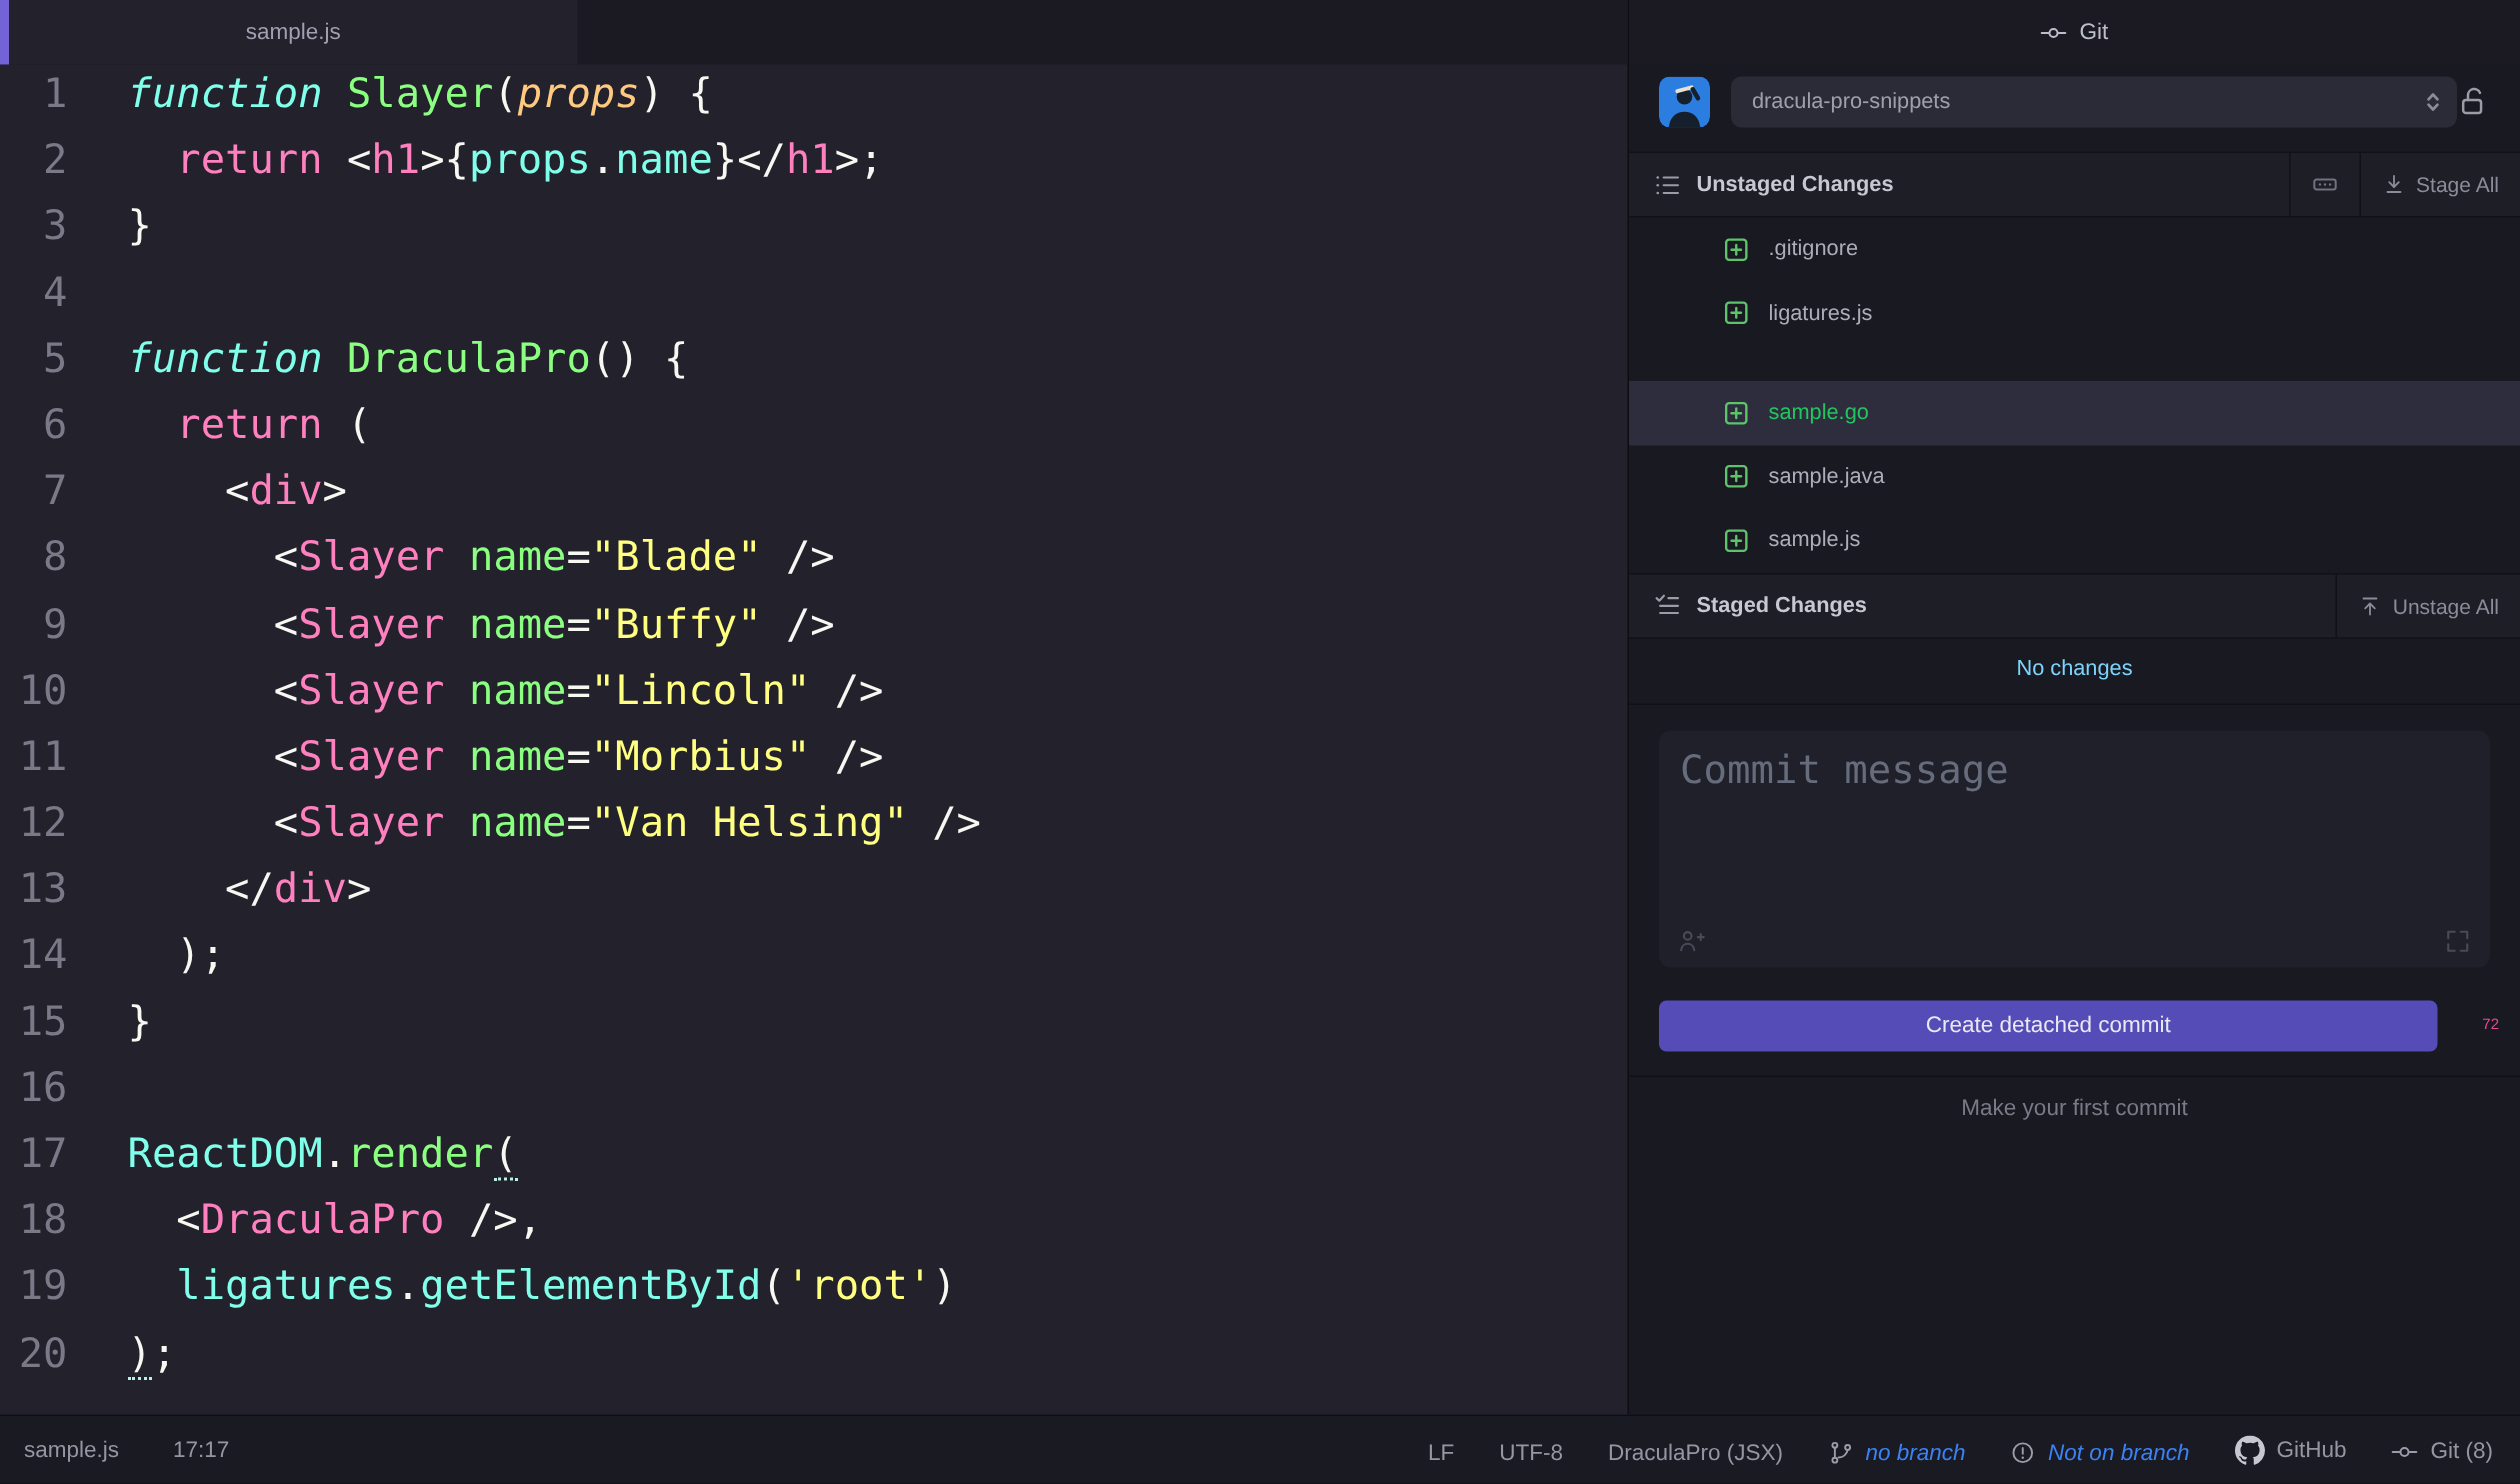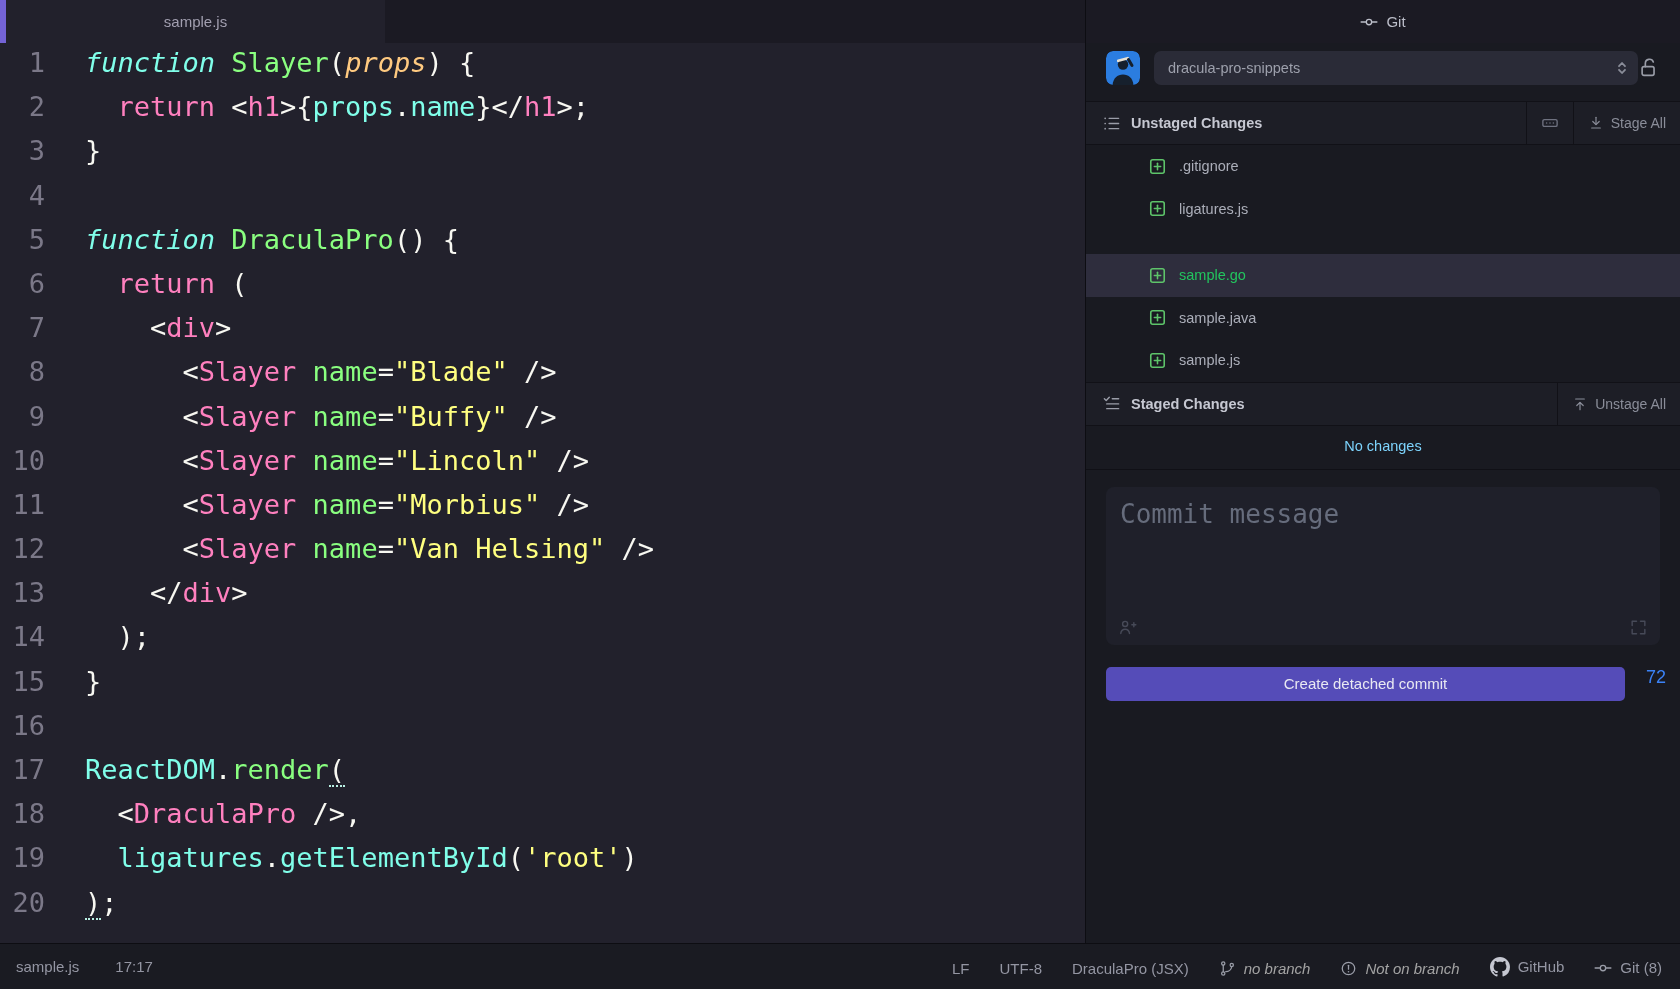--- a/index.html
+++ b/index.html
@@ -65,33 +65,33 @@
   .divider-h{border-top:1px solid #101016;margin-top:15px;flex-shrink:0;}
   .commit-box{position:relative;margin:17px 20px 0 20px;height:158px;
               background:#1f202a;border-radius:8px;flex-shrink:0;}
   .commit-box textarea{width:100%;height:112px;box-sizing:border-box;background:transparent;
               border:none;outline:none;resize:none;padding:12px 14px;
               font-family:"DejaVu Sans Mono",monospace;font-size:26px;color:#e8e8f0;}
   .commit-box textarea::placeholder{color:#666c7c;}
   .box-tools{position:absolute;left:12px;right:12px;bottom:8px;display:flex;
              justify-content:space-between;color:#474a58;}
   .box-tools span{display:flex;cursor:pointer;}
-  .commit-row{display:flex;align-items:flex-start;margin:22px 12px 0 20px;flex-shrink:0;}
+  .commit-row{display:flex;align-items:center;margin:22px 12px 0 20px;flex-shrink:0;}
   .create-btn{width:519px;height:34px;background:#554cb8;border:none;border-radius:5px;
               color:#e9e9f2;font-size:15px;cursor:pointer;}
-  .char-count{margin-left:auto;color:#3b82f6;font-size:18px;padding-right:2px;}
+  .char-count{margin-left:auto;color:#ec4899;font-size:10px;padding-right:2px;}
   .hint{margin-top:16px;border-top:1px solid #101016;padding-top:12px;text-align:center;
         color:#787b87;font-size:15px;flex-shrink:0;}
   
   .statusbar{height:45px;border-top:1px solid #0d0d12;background:#1a1b22;
              display:flex;align-items:center;font-size:15px;color:#9496a3;}
   .sb-left{display:flex;align-items:center;gap:36px;margin-left:16px;}
   .sb-right{display:flex;align-items:flex-end;gap:30px;margin-left:auto;margin-right:18px;}
   .sb-item{display:flex;align-items:center;gap:8px;cursor:pointer;}
-  .sb-item.italic{font-style:italic;color:#a3a3a3;}
+  .sb-item.italic{font-style:italic;color:#3b82f6;}
   .sb-item .si{display:flex;color:#9a9da8;}
   svg{display:block;}
 </style>
 </head>
 <body>
 
 <div id="app">
   <div class="main">
 
     <div class="editor-pane">
@@ -305,20 +305,21 @@
               </svg>
             </span>
         </div>
       </div>
 
       <div class="commit-row">
         <button class="create-btn">Create detached commit</button>
         <span class="char-count">72</span>
       </div>
 
+      <div class="hint">Make your first commit</div>
     </div>
   </div>
 
   <div class="statusbar">
     <div class="sb-left" id="sb-left">
         <div class="sb-item">
           <span>sample.js</span>
         </div>
         <div class="sb-item">
           <span>17:17</span>

